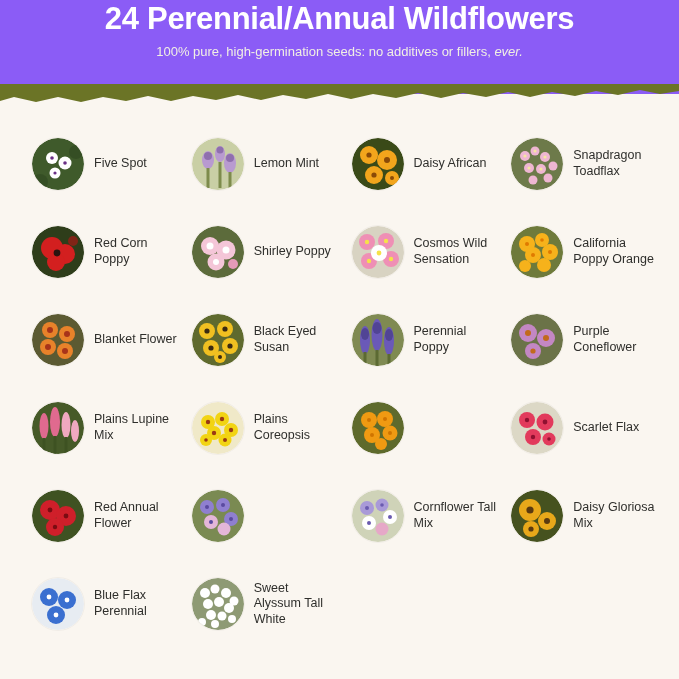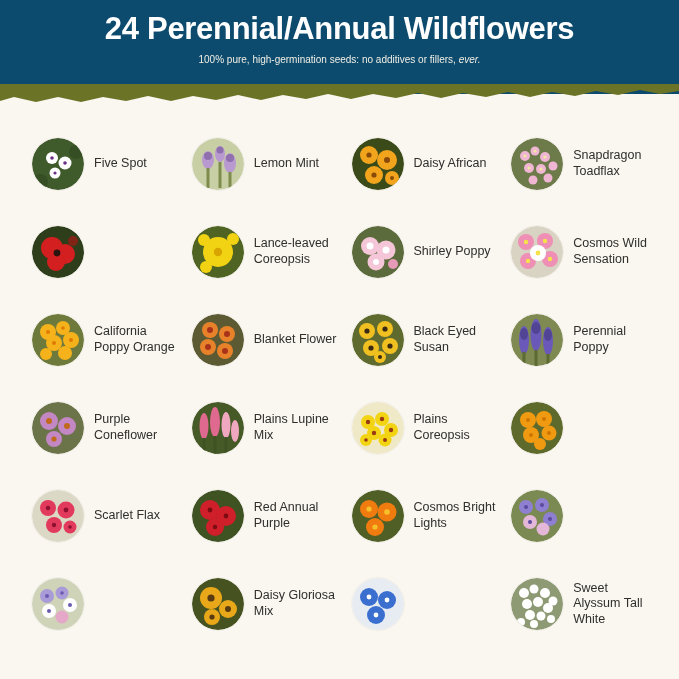--- a/index.html
+++ b/index.html
@@ -20,38 +20,38 @@
     height: 679px;
     background: #faf6f0;
     overflow: hidden;
   }
 
   
   .header {
     position: relative;
     width: 679px;
     height: 94px;
-    background: #0c4a6e;
+    background: #8b5cf6;
     box-sizing: border-box;
-    padding-top: 12px;
+    padding-top: 2px;
     text-align: center;
     overflow: hidden;
   }
   .header-title {
     color: #ffffff;
     font-size: 31px;
     font-weight: bold;
     letter-spacing: -0.3px;
     line-height: 1.1;
     margin: 0;
     padding: 0 10px;
   }
   .header-sub {
     color: #f1efe4;
-    font-size: 10px;
+    font-size: 13px;
     margin-top: 8px;
     line-height: 1.2;
   }
   .header-sub .em {
     font-style: italic;
   }
 
   
   .torn {
     position: absolute;
@@ -228,37 +228,23 @@
               <circle cx="20" cy="22" r="11"></circle>
               <circle cx="33" cy="28" r="10"></circle>
               <circle cx="24" cy="36" r="9"></circle>
             </g>
             <circle cx="25" cy="27" r="3.4" fill="#2a1410"></circle>
             <g fill="#b81414" opacity="0.6">
               <circle cx="41" cy="15" r="5"></circle>
             </g>
           </svg>
       </div>
-    </div>
-
-    <div class="cell">
-      <div class="thumb">
-        <svg viewBox="0 0 52 52">
-            <circle cx="26" cy="26" r="26" fill="#4f6322"></circle>
-            <g fill="#f2d313">
-              <circle cx="26" cy="26" r="15"></circle>
-              <circle cx="12" cy="14" r="6"></circle>
-              <circle cx="41" cy="13" r="6"></circle>
-              <circle cx="14" cy="41" r="6"></circle>
-            </g>
-            <circle cx="26" cy="26" r="4.2" fill="#d8a400"></circle>
-          </svg>
-      </div>
-      <div class="label">Lance-leaved Coreopsis</div>
-    </div>
+      <div class="label">Red Corn Poppy</div>
+    </div>
+
 
     <div class="cell">
       <div class="thumb">
         <svg viewBox="0 0 52 52">
             <circle cx="26" cy="26" r="26" fill="#5c6b3b"></circle>
             <g fill="#f4c6d8">
               <circle cx="18" cy="20" r="9"></circle>
               <circle cx="34" cy="24" r="9.5"></circle>
               <circle cx="24" cy="36" r="8.5"></circle>
             </g>
@@ -508,41 +494,23 @@
               <circle cx="34" cy="26" r="10"></circle>
               <circle cx="23" cy="37" r="9"></circle>
             </g>
             <g fill="#7a0c12">
               <circle cx="18" cy="20" r="2.4"></circle>
               <circle cx="34" cy="26" r="2.4"></circle>
               <circle cx="23" cy="37" r="2.2"></circle>
             </g>
           </svg>
       </div>
-      <div class="label">Red Annual Purple</div>
-    </div>
-
-    <div class="cell">
-      <div class="thumb">
-        <svg viewBox="0 0 52 52">
-            <circle cx="26" cy="26" r="26" fill="#4f5f26"></circle>
-            <g fill="#f07c10">
-              <circle cx="17" cy="19" r="9"></circle>
-              <circle cx="35" cy="22" r="9.5"></circle>
-              <circle cx="23" cy="37" r="9"></circle>
-            </g>
-            <g fill="#f5c02a">
-              <circle cx="17" cy="19" r="2.6"></circle>
-              <circle cx="35" cy="22" r="2.8"></circle>
-              <circle cx="23" cy="37" r="2.6"></circle>
-            </g>
-          </svg>
-      </div>
-      <div class="label">Cosmos Bright Lights</div>
-    </div>
+      <div class="label">Red Annual Flower</div>
+    </div>
+
 
     <div class="cell">
       <div class="thumb">
         <svg viewBox="0 0 52 52">
             <circle cx="26" cy="26" r="26" fill="#7a8a52"></circle>
             <g fill="#8f7fd0">
               <circle cx="15" cy="17" r="7"></circle>
               <circle cx="31" cy="15" r="7"></circle>
               <circle cx="39" cy="29" r="7"></circle>
             </g>
@@ -576,20 +544,21 @@
               <circle cx="30" cy="39" r="6.5"></circle>
             </g>
             <g fill="#6a5ab0">
               <circle cx="15" cy="18" r="2"></circle>
               <circle cx="30" cy="15" r="1.8"></circle>
               <circle cx="38" cy="27" r="2"></circle>
               <circle cx="17" cy="33" r="2"></circle>
             </g>
           </svg>
       </div>
+      <div class="label">Cornflower Tall Mix</div>
     </div>
 
     <div class="cell">
       <div class="thumb">
         <svg viewBox="0 0 52 52">
             <circle cx="26" cy="26" r="26" fill="#46521f"></circle>
             <g fill="#e8a81a">
               <circle cx="19" cy="20" r="11"></circle>
               <circle cx="36" cy="31" r="9"></circle>
               <circle cx="20" cy="39" r="8"></circle>
@@ -613,20 +582,21 @@
               <circle cx="35" cy="22" r="9"></circle>
               <circle cx="24" cy="37" r="9"></circle>
             </g>
             <g fill="#ffffff">
               <circle cx="17" cy="19" r="2.4"></circle>
               <circle cx="35" cy="22" r="2.4"></circle>
               <circle cx="24" cy="37" r="2.4"></circle>
             </g>
           </svg>
       </div>
+      <div class="label">Blue Flax Perennial</div>
     </div>
 
     <div class="cell">
       <div class="thumb">
         <svg viewBox="0 0 52 52">
             <circle cx="26" cy="26" r="26" fill="#8e9a74"></circle>
             <g fill="#ffffff">
               <circle cx="13" cy="15" r="5"></circle>
               <circle cx="23" cy="11" r="4.5"></circle>
               <circle cx="34" cy="15" r="5"></circle>

